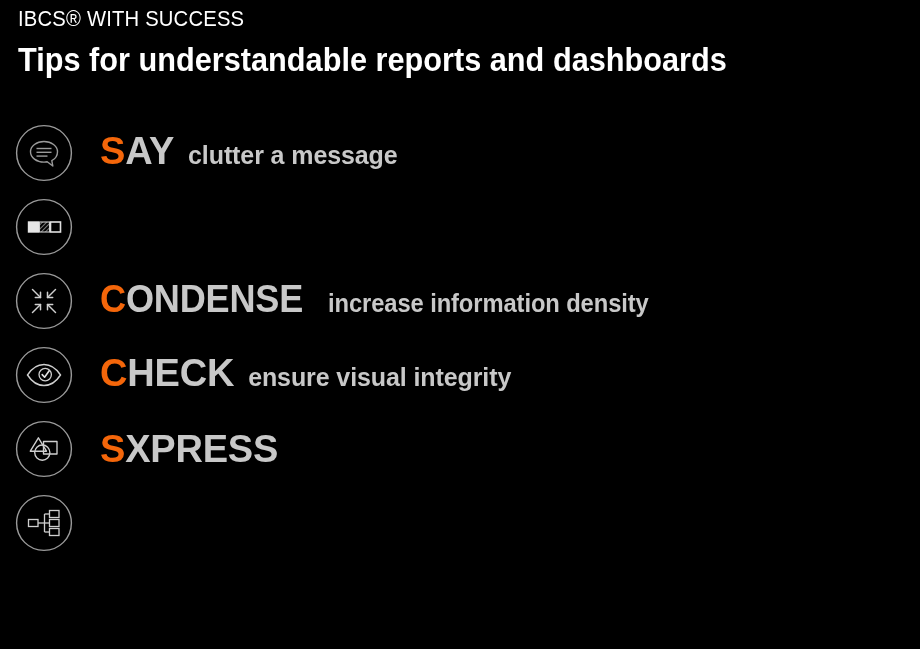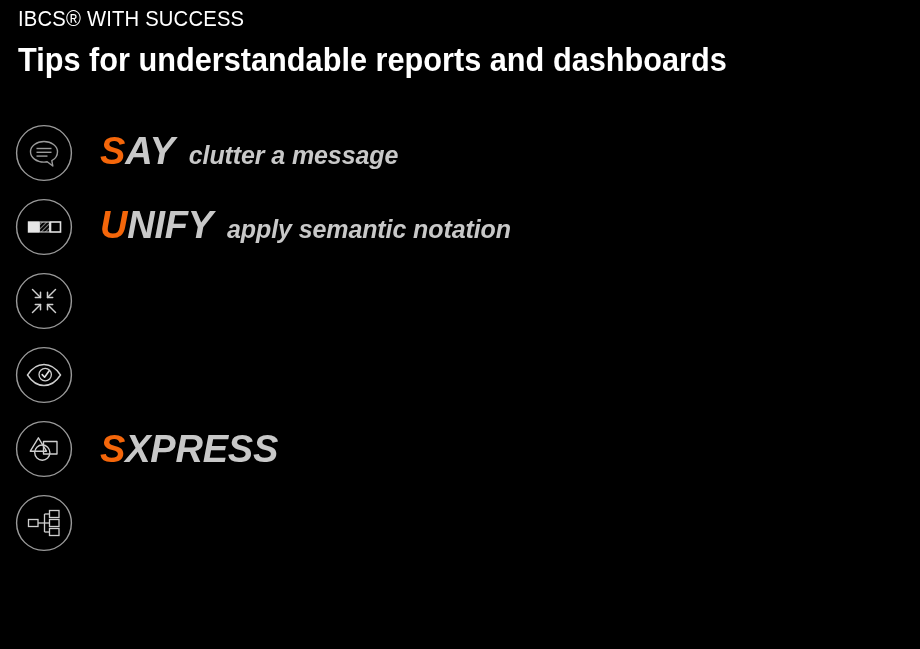--- a/index.html
+++ b/index.html
@@ -51,21 +51,20 @@
     transform: scaleX(0.93);
     transform-origin: left center;
   }
 
   
   .rows {
     position: absolute;
     left: 0;
     top: 116px;
     width: 920px;
-    font-style: italic;
   }
   .row {
     position: relative;
     height: 74px;
     display: flex;
     align-items: center;
   }
   .icon-wrap {
     position: absolute;
     left: 15px;
@@ -151,53 +150,57 @@
           <circle cx="29" cy="29" r="27.4"></circle>
           <defs>
             <pattern id="hatch" width="3" height="3" patternUnits="userSpaceOnUse" patternTransform="rotate(45)">
               <line x1="0" y1="0" x2="0" y2="3" stroke="#c0c0c0" stroke-width="1.3"></line>
             </pattern>
           </defs>
           <rect x="13.5" y="24" width="10" height="10" fill="#e6e6e6" stroke="#e6e6e6"></rect>
           <rect x="24.5" y="24" width="10" height="10" fill="url(#hatch)" stroke="#cfcfcf" stroke-width="1.1"></rect>
           <rect x="35.5" y="24" width="10" height="10" stroke="#e0e0e0" stroke-width="1.6"></rect>
         </svg>
-      </span>
-      <span class="row-text">
-        <span class="keyword"><span class="lead">U</span><span>NIFY</span></span>
-        <span class="desc">apply semantic notation</span>
       </span>
     </div>
 
     <div class="row" data-len="long">
       <span class="icon-wrap">
         <svg viewBox="0 0 58 58" fill="none" stroke="#9a9a9a" stroke-width="1.4">
           <circle cx="29" cy="29" r="27.4"></circle>
           <g stroke="#cfcfcf" stroke-width="1.5" stroke-linecap="round" stroke-linejoin="round">
             <line x1="17.5" y1="17.5" x2="25.5" y2="25.5"></line>
             <polyline points="25.5,20.3 25.5,25.5 20.3,25.5"></polyline>
             <line x1="40.5" y1="17.5" x2="32.5" y2="25.5"></line>
             <polyline points="32.5,20.3 32.5,25.5 37.7,25.5"></polyline>
             <line x1="17.5" y1="40.5" x2="25.5" y2="32.5"></line>
             <polyline points="20.3,32.5 25.5,32.5 25.5,37.7"></polyline>
             <line x1="40.5" y1="40.5" x2="32.5" y2="32.5"></line>
             <polyline points="37.7,32.5 32.5,32.5 32.5,37.7"></polyline>
           </g>
         </svg>
       </span>
+      <span class="row-text">
+        <span class="keyword"><span class="lead">C</span><span>ONDENSE</span></span>
+        <span class="desc">increase information density</span>
+      </span>
     </div>
 
     <div class="row" data-len="short">
       <span class="icon-wrap">
         <svg viewBox="0 0 58 58" fill="none" stroke="#9a9a9a" stroke-width="1.4">
           <circle cx="29" cy="29" r="27.4"></circle>
           <path d="M12.5 29c4.5-7 10.3-10.5 16.5-10.5S41 22 45.5 29c-4.5 7-10.3 10.5-16.5 10.5S17 36 12.5 29z" stroke="#cfcfcf" stroke-width="1.4"></path>
           <circle cx="30.2" cy="28.6" r="6.2" stroke="#cfcfcf" stroke-width="1.3"></circle>
           <polyline points="27.2,28.6 29.6,31.2 34.2,24.8" stroke="#e0e0e0" stroke-width="1.6" stroke-linecap="round" stroke-linejoin="round"></polyline>
         </svg>
+      </span>
+      <span class="row-text">
+        <span class="keyword"><span class="lead">C</span><span>HECK</span></span>
+        <span class="desc">ensure visual integrity</span>
       </span>
     </div>
 
 
     <div class="row" data-len="short">
       <span class="icon-wrap">
         <svg viewBox="0 0 58 58" fill="none" stroke="#9a9a9a" stroke-width="1.4">
           <circle cx="29" cy="29" r="27.4"></circle>
           <g stroke="#cfcfcf" stroke-width="1.35" stroke-linejoin="round">
             <path d="M23.4 17.8 L31.5 31.2 L15.3 31.2 Z"></path>

